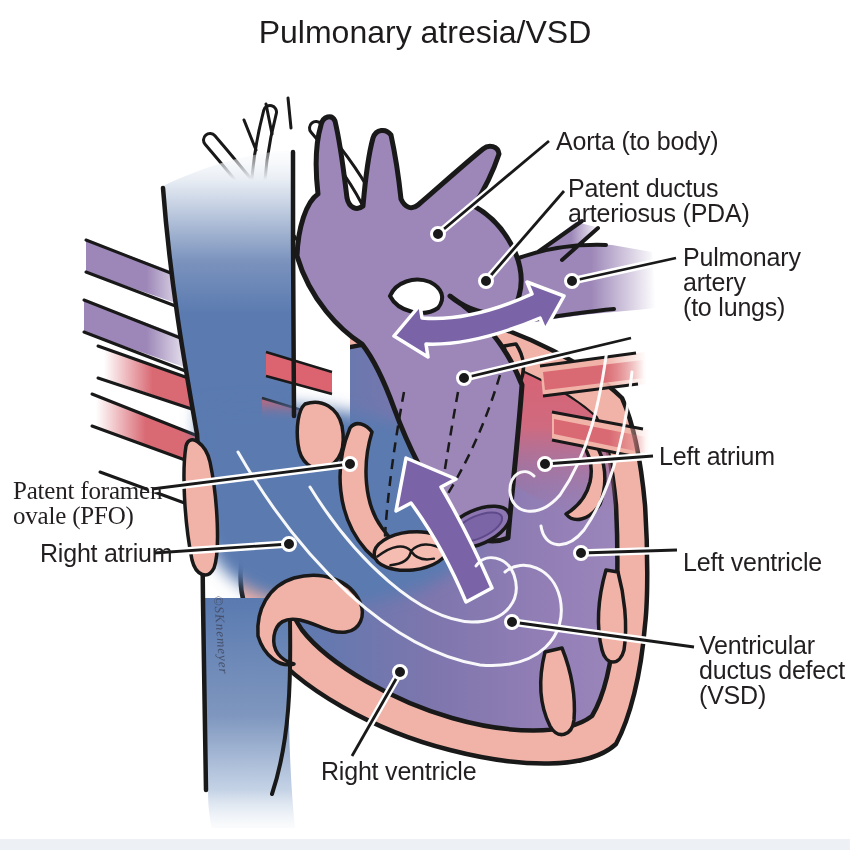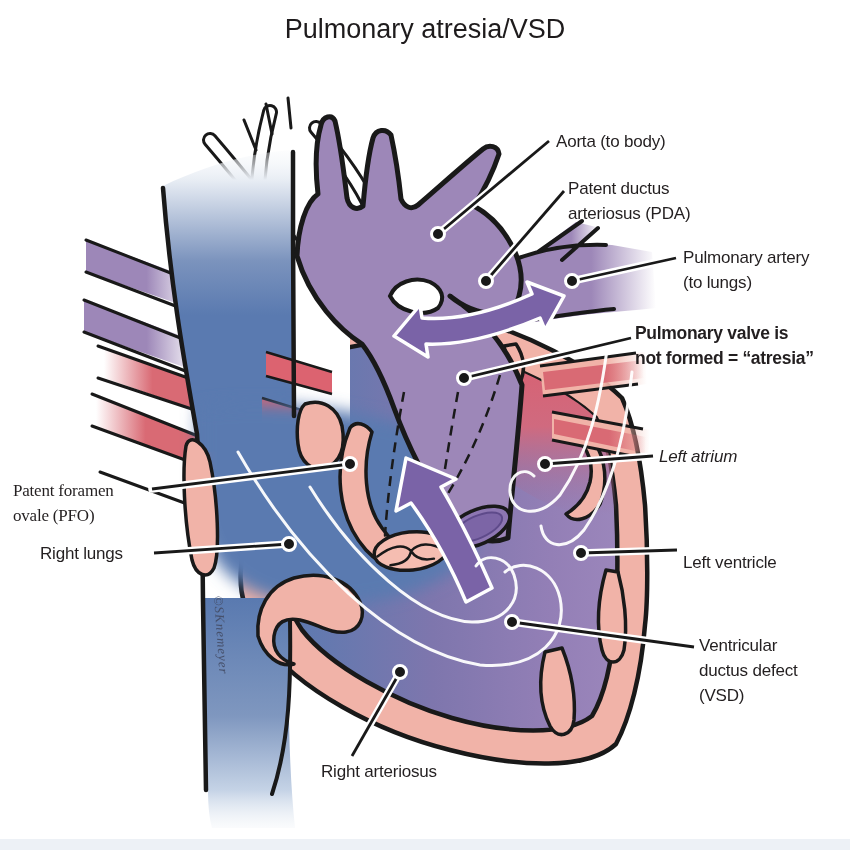--- a/index.html
+++ b/index.html
@@ -1,28 +1,28 @@
 <!DOCTYPE html>
 <html><head>
 <meta charset="utf-8">
 <style>
   html,body{margin:0;padding:0;background:#ffffff;}
   .stage{position:relative;width:850px;height:850px;background:#ffffff;overflow:hidden;
          font-family:"Liberation Sans","DejaVu Sans",sans-serif;}
   .stage svg{position:absolute;left:0;top:0;}
   .page-title{position:absolute;left:0;top:14px;width:100%;text-align:center;
-              font-size:27px;color:#1e1b1c;letter-spacing:0;}
-  .lbl{position:absolute;font-size:17px;line-height:25px;color:#231f20;
+              font-size:32px;color:#1e1b1c;letter-spacing:0;}
+  .lbl{position:absolute;font-size:25px;line-height:25px;color:#231f20;
        white-space:pre-line;letter-spacing:-0.2px;}
   .lbl.strong{font-weight:700;font-size:17.5px;line-height:25px;letter-spacing:-0.3px;}
   .lbl-aorta{left:556px;top:129px;}
   .lbl-pda{left:568px;top:176px;}
   .lbl-pa{left:683px;top:245px;}
   .lbl-pvalve{left:635px;top:321px;}
-  .lbl-la{left:659px;top:444px;font-style:italic;}
+  .lbl-la{left:659px;top:444px;}
   .lbl-lv{left:683px;top:538px;margin-top:12px;}
   .lbl-vsd{left:699px;top:633px;}
   .lbl-rv{left:321px;top:759px;}
   .lbl-pfo{left:13px;top:478px;font-family:Liberation Serif, serif;}
   .lbl-ra{left:40px;top:541px;}
 </style>
 </head>
 <body>
 
 <div class="stage">
@@ -247,25 +247,23 @@
   <rect x="0" y="839" width="850" height="11" fill="#edf1f6"></rect>
 </svg>
 
 <div class="page-title">Pulmonary atresia/VSD</div>
 
 <div class="lbl lbl-aorta">Aorta (to body)</div>
 <div class="lbl lbl-pda">Patent ductus
 arteriosus (PDA)</div>
 <div class="lbl lbl-pa">Pulmonary artery
 (to lungs)</div>
-<div class="lbl strong lbl-pvalve">Pulmonary valve is
-not formed = “atresia”</div>
 <div class="lbl lbl-la">Left atrium</div>
 <div class="lbl lbl-lv">Left ventricle</div>
 <div class="lbl lbl-vsd">Ventricular
 ductus defect
 (VSD)</div>
-<div class="lbl lbl-rv">Right arteriosus</div>
+<div class="lbl lbl-rv">Right ventricle</div>
 <div class="lbl lbl-pfo">Patent foramen
 ovale (PFO)</div>
-<div class="lbl lbl-ra">Right lungs</div>
+<div class="lbl lbl-ra">Right atrium</div>
 
 </div>
 
 </body></html>

